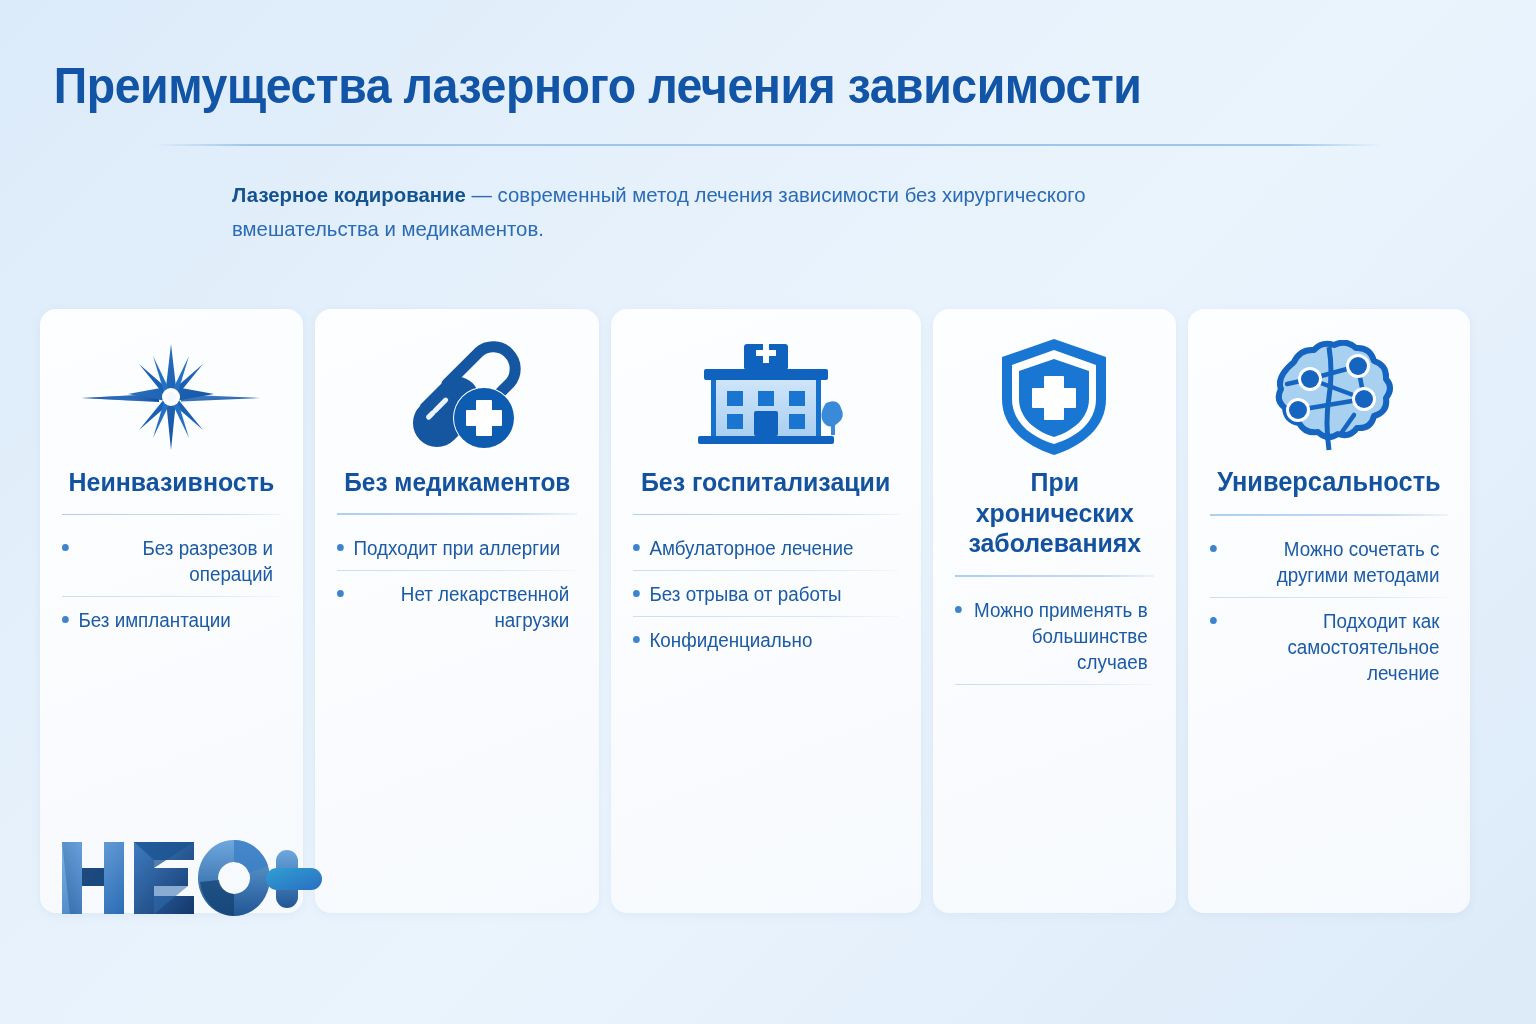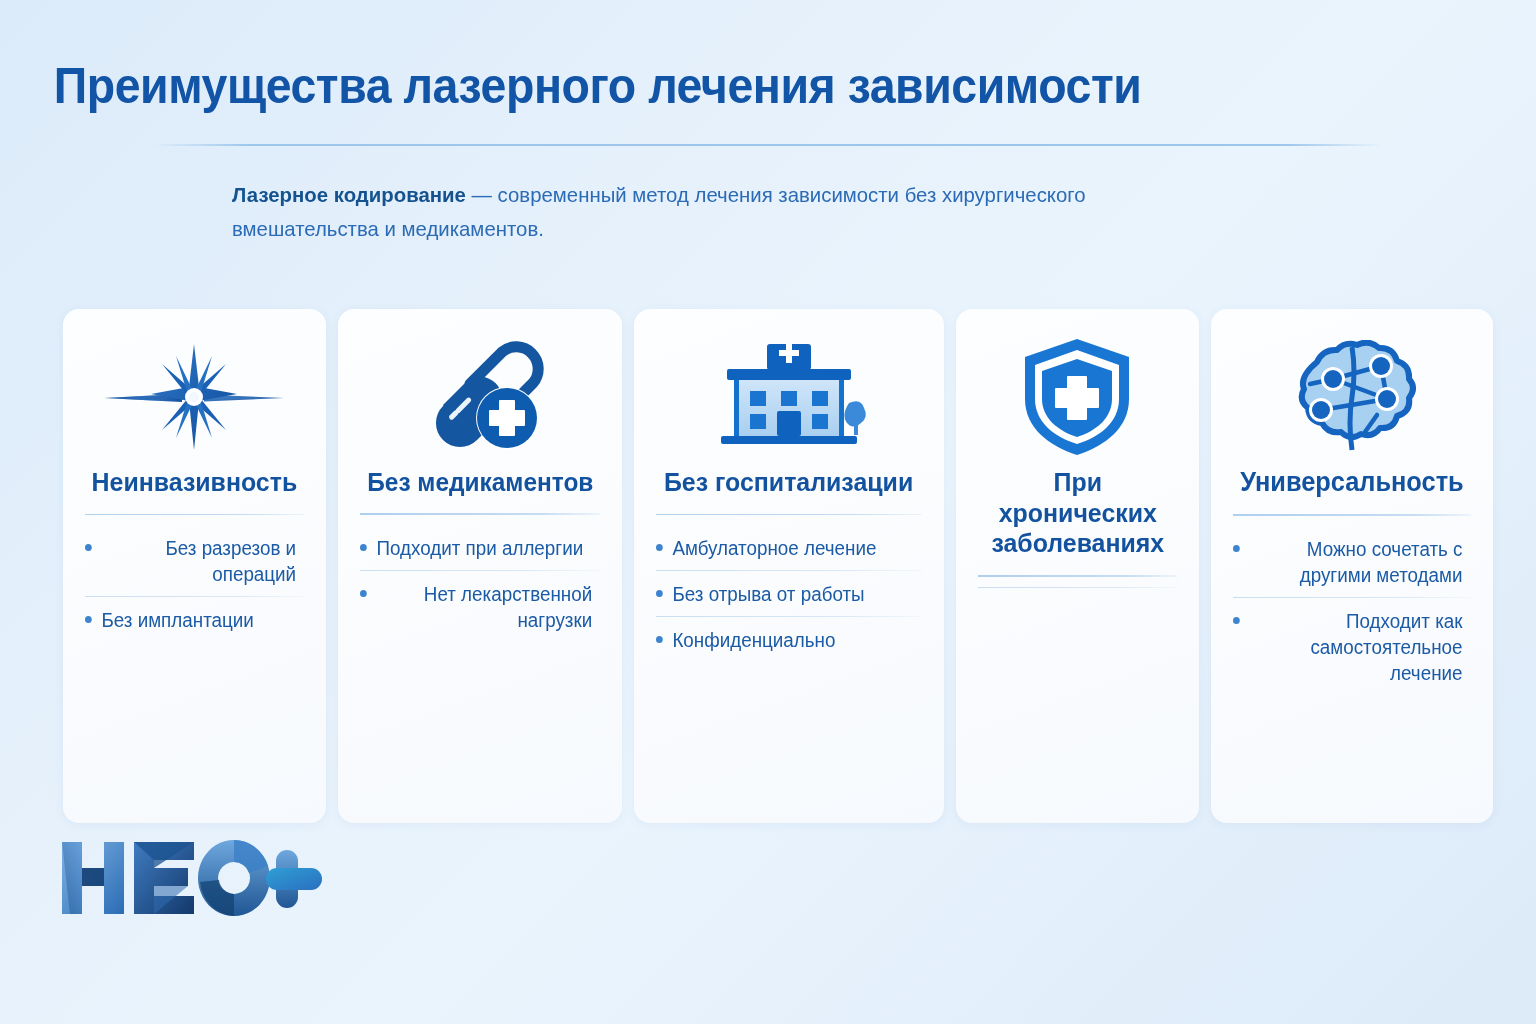--- a/index.html
+++ b/index.html
@@ -42,23 +42,23 @@
     color: #2b6bb5;
     transform: scaleX(0.97);
     transform-origin: left top;
   }
   .subtitle b { color:#14538f; font-weight:700; }
 
   
   .cards {
     position:absolute;
     top: 309px;
-    left: 63px;
+    left: 40px;
     width: 1430px;
-    height: 514px;
+    height: 604px;
     display:flex;
     gap: 12px;
   }
   .card {
     flex: 1 1 0;
     background: linear-gradient(160deg, #fdfeff 0%, #fbfcfe 45%, #f6f9fd 100%);
     border-radius: 16px;
     box-shadow: 0 2px 10px rgba(80,130,190,0.08);
     padding: 22px 22px 16px 22px;
     display:flex;
@@ -300,20 +300,26 @@
           <path d="M60 3 L112 21 v42 c0 29 -24 47 -52 56 C32 110 8 92 8 63 V21 Z" fill="#1976d2"></path>
           <path d="M60 14 L102 29 v34 c0 23 -19 38 -42 45 C37 101 18 86 18 63 V29 Z" fill="#ffffff"></path>
           <path d="M60 23 L95 35 v28 c0 19 -16 32 -35 38 C41 95 25 82 25 63 V35 Z" fill="#1976d2"></path>
           <rect x="50" y="40" width="20" height="44" rx="1" fill="#ffffff"></rect>
           <rect x="38" y="52" width="44" height="20" rx="1" fill="#ffffff"></rect>
         </svg>
       </div>
       <div class="card-title two-line">При хронических заболеваниях</div>
       <div class="card-rule"></div>
       <div class="bullets">
+        <div class="bullet-row">
+          <div class="bullet">
+              <span class="dot"></span>
+              <span>Можно применять в большинстве случаев</span>
+            </div>
+        </div>
         <div class="bullet-sep"></div>
       </div>
     </div>
 
     <div class="card">
       <div class="icon-wrap">
         <svg width="150" height="115" viewBox="0 0 150 115">
           <path d="M40 22 q6 -13 20 -12 q8 -9 20 -5 q12 -6 22 3 q14 -1 18 13 q13 4 12 18 q8 9 0 19 q2 14 -12 18 q-3 13 -17 12 q-7 10 -19 6 q-11 7 -20 -2 q-13 2 -19 -9 q-13 -2 -14 -15 q-10 -8 -4 -19 q-5 -12 13 -27 Z" fill="#a8d0f0" stroke="#1565c0" stroke-width="6" stroke-linejoin="round"></path>
           <path d="M75 7 q4 25 0 50 q-4 25 0 53" fill="none" stroke="#1565c0" stroke-width="5"></path>
 

